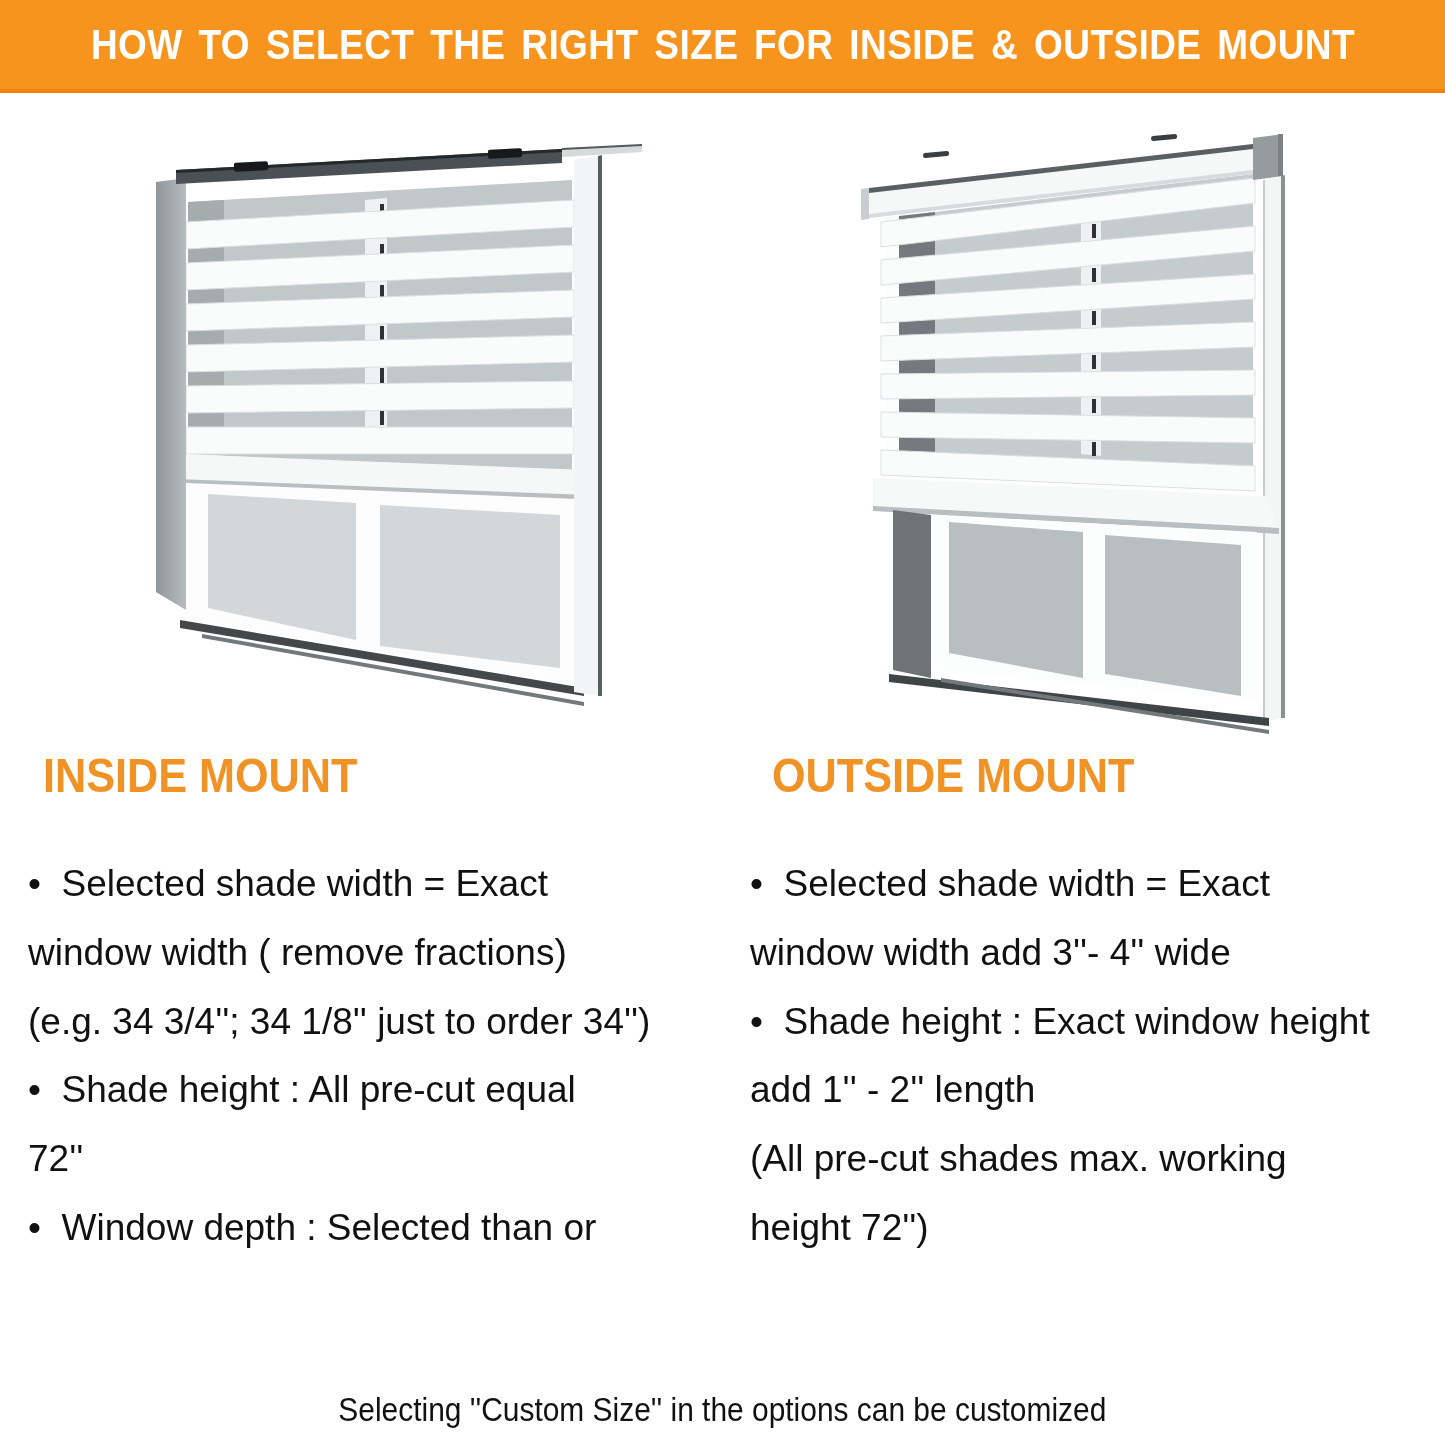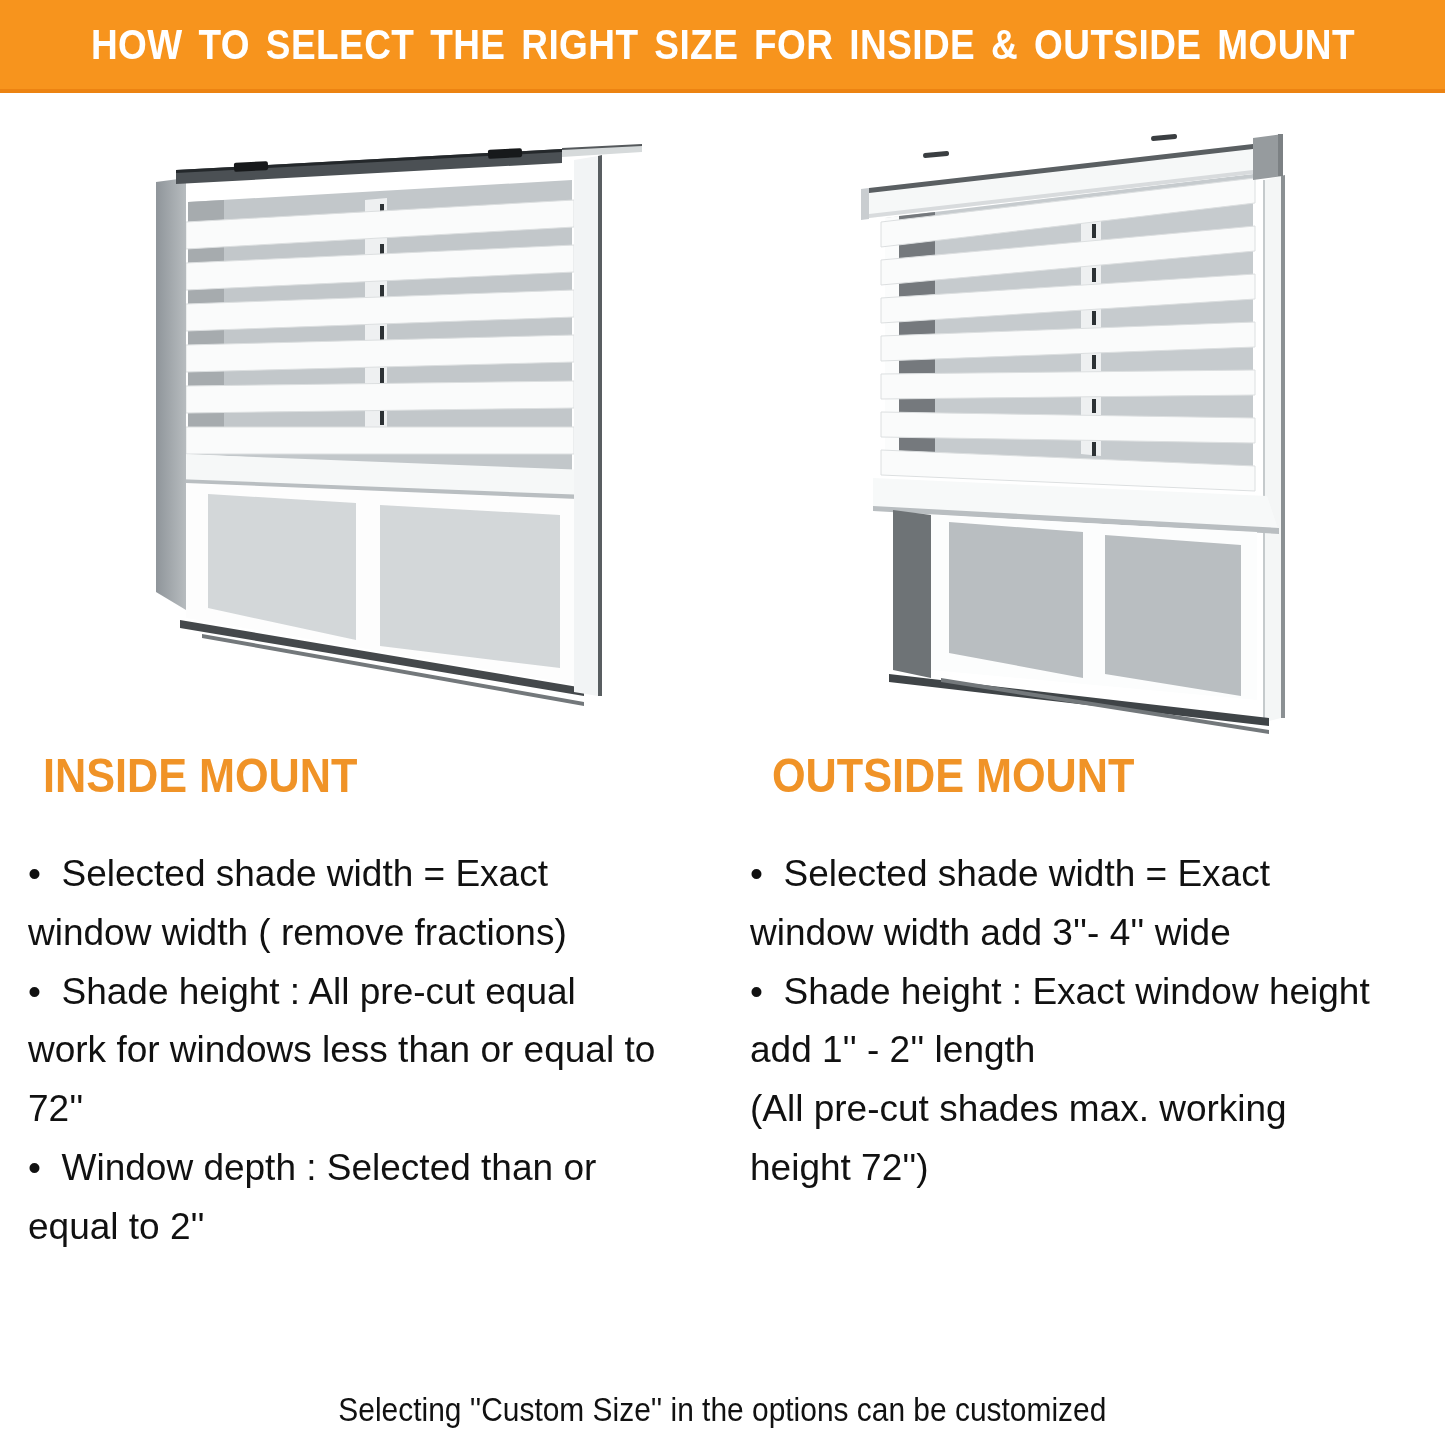--- a/index.html
+++ b/index.html
@@ -20,21 +20,21 @@
   
   .mount-heading{position:absolute;top:748px;color:#F09327;font-weight:bold;font-size:48px;
                  white-space:nowrap;transform:scaleX(0.9);transform-origin:left center;}
   .heading-inside{left:43px;}
   .heading-outside{left:772px;}
 
   
   .col{position:absolute;top:845px;color:#111111;font-size:37px;}
   .col-left{left:28px;width:700px;}
   .col-right{left:750px;width:700px;}
-  .t-line{height:58.8px;line-height:58.8px;white-space:pre;}
+  .t-line{height:58.8px;line-height:58.8px;white-space:pre;margin-top:10px;}
 
   
   .footer-note-wrap{position:absolute;left:0;top:1390px;width:1445px;display:flex;justify-content:center;}
   .footer-note{color:#111111;font-size:34px;white-space:nowrap;transform:scaleX(0.88);
                transform-origin:center;}
 </style>
 </head>
 <body>
 
 <div id="page">
@@ -164,25 +164,24 @@
       <polygon points="433,16 438,16 438,58 433,58" fill="#7c8184"></polygon>
     </g>
   </svg>
 
   <div class="mount-heading heading-inside">INSIDE MOUNT</div>
   <div class="mount-heading heading-outside">OUTSIDE MOUNT</div>
 
   <div class="col col-left">
     <div class="t-line">•  Selected shade width = Exact</div>
     <div class="t-line">window width ( remove fractions)</div>
+    <div class="t-line">(e.g. 34 3/4''; 34 1/8'' just to order 34'')</div>
     <div class="t-line">•  Shade height : All pre-cut equal</div>
-    <div class="t-line">work for windows less than or equal to</div>
     <div class="t-line">72''</div>
     <div class="t-line">•  Window depth : Selected than or</div>
-    <div class="t-line">equal to 2''</div>
   </div>
 
   <div class="col col-right">
     <div class="t-line">•  Selected shade width = Exact</div>
     <div class="t-line">window width add 3''- 4'' wide</div>
     <div class="t-line">•  Shade height : Exact window height</div>
     <div class="t-line">add 1'' - 2'' length</div>
     <div class="t-line">(All pre-cut shades max. working</div>
     <div class="t-line">height 72'')</div>
   </div>

